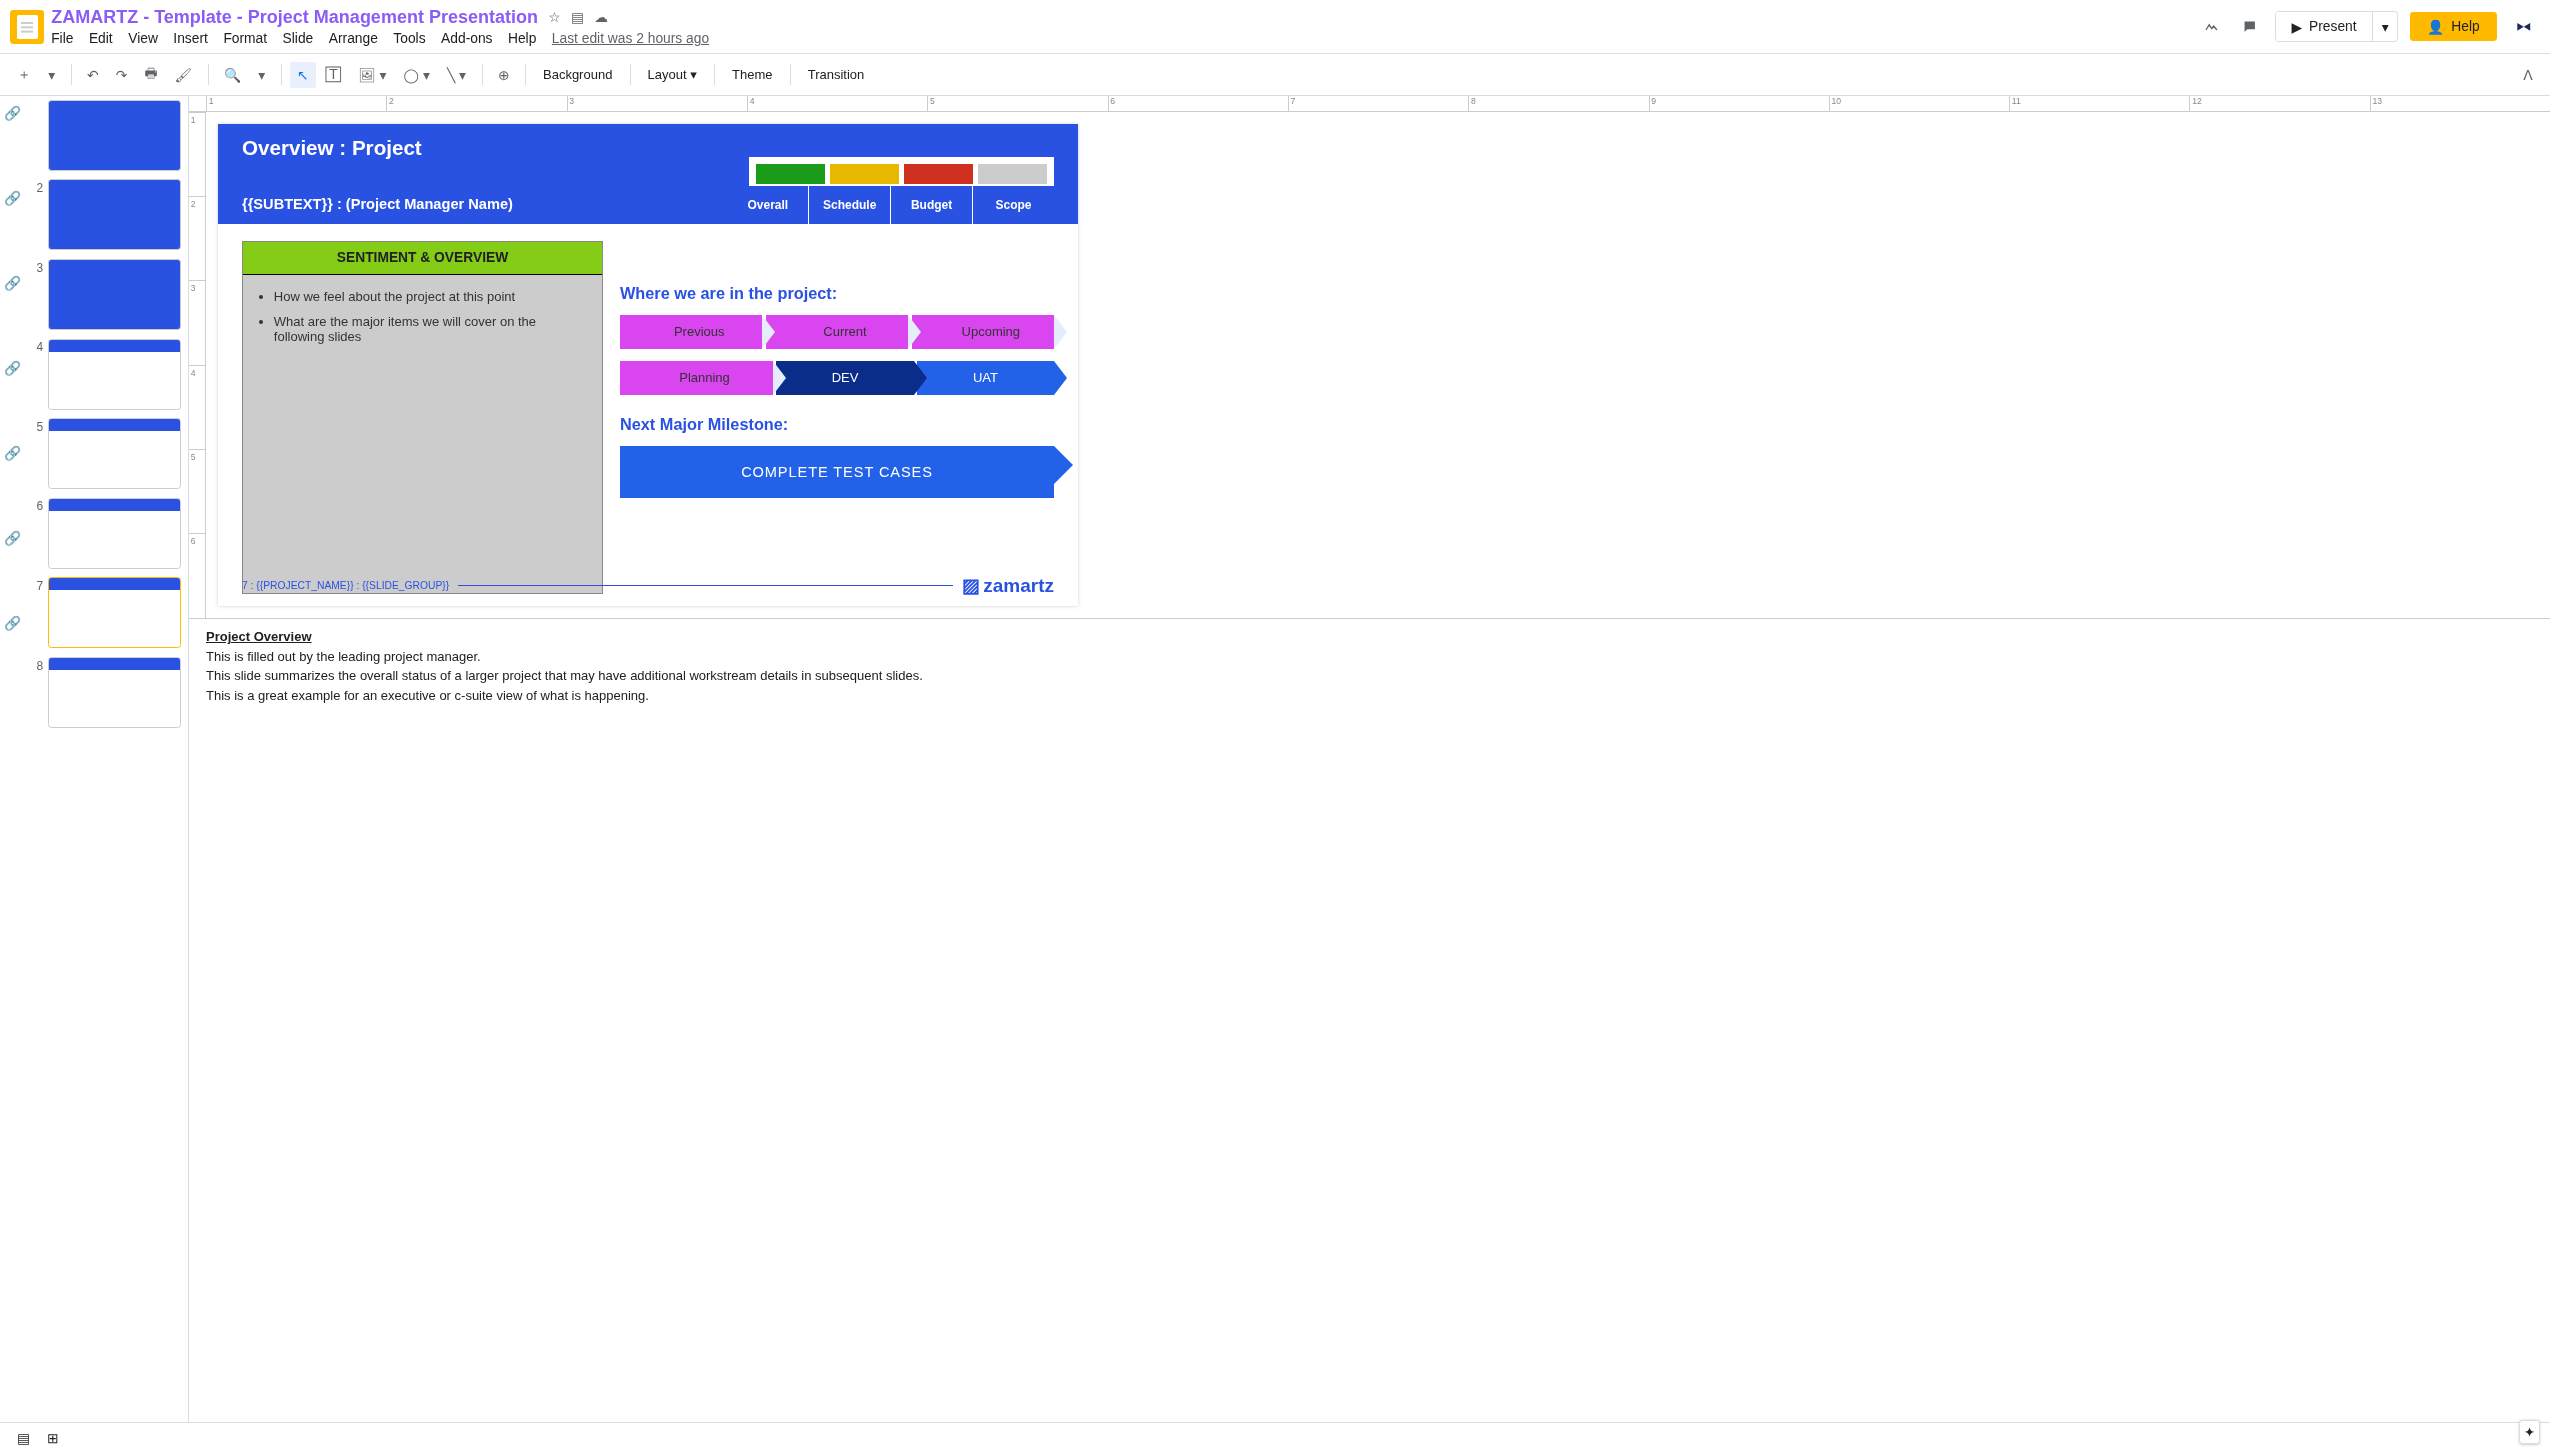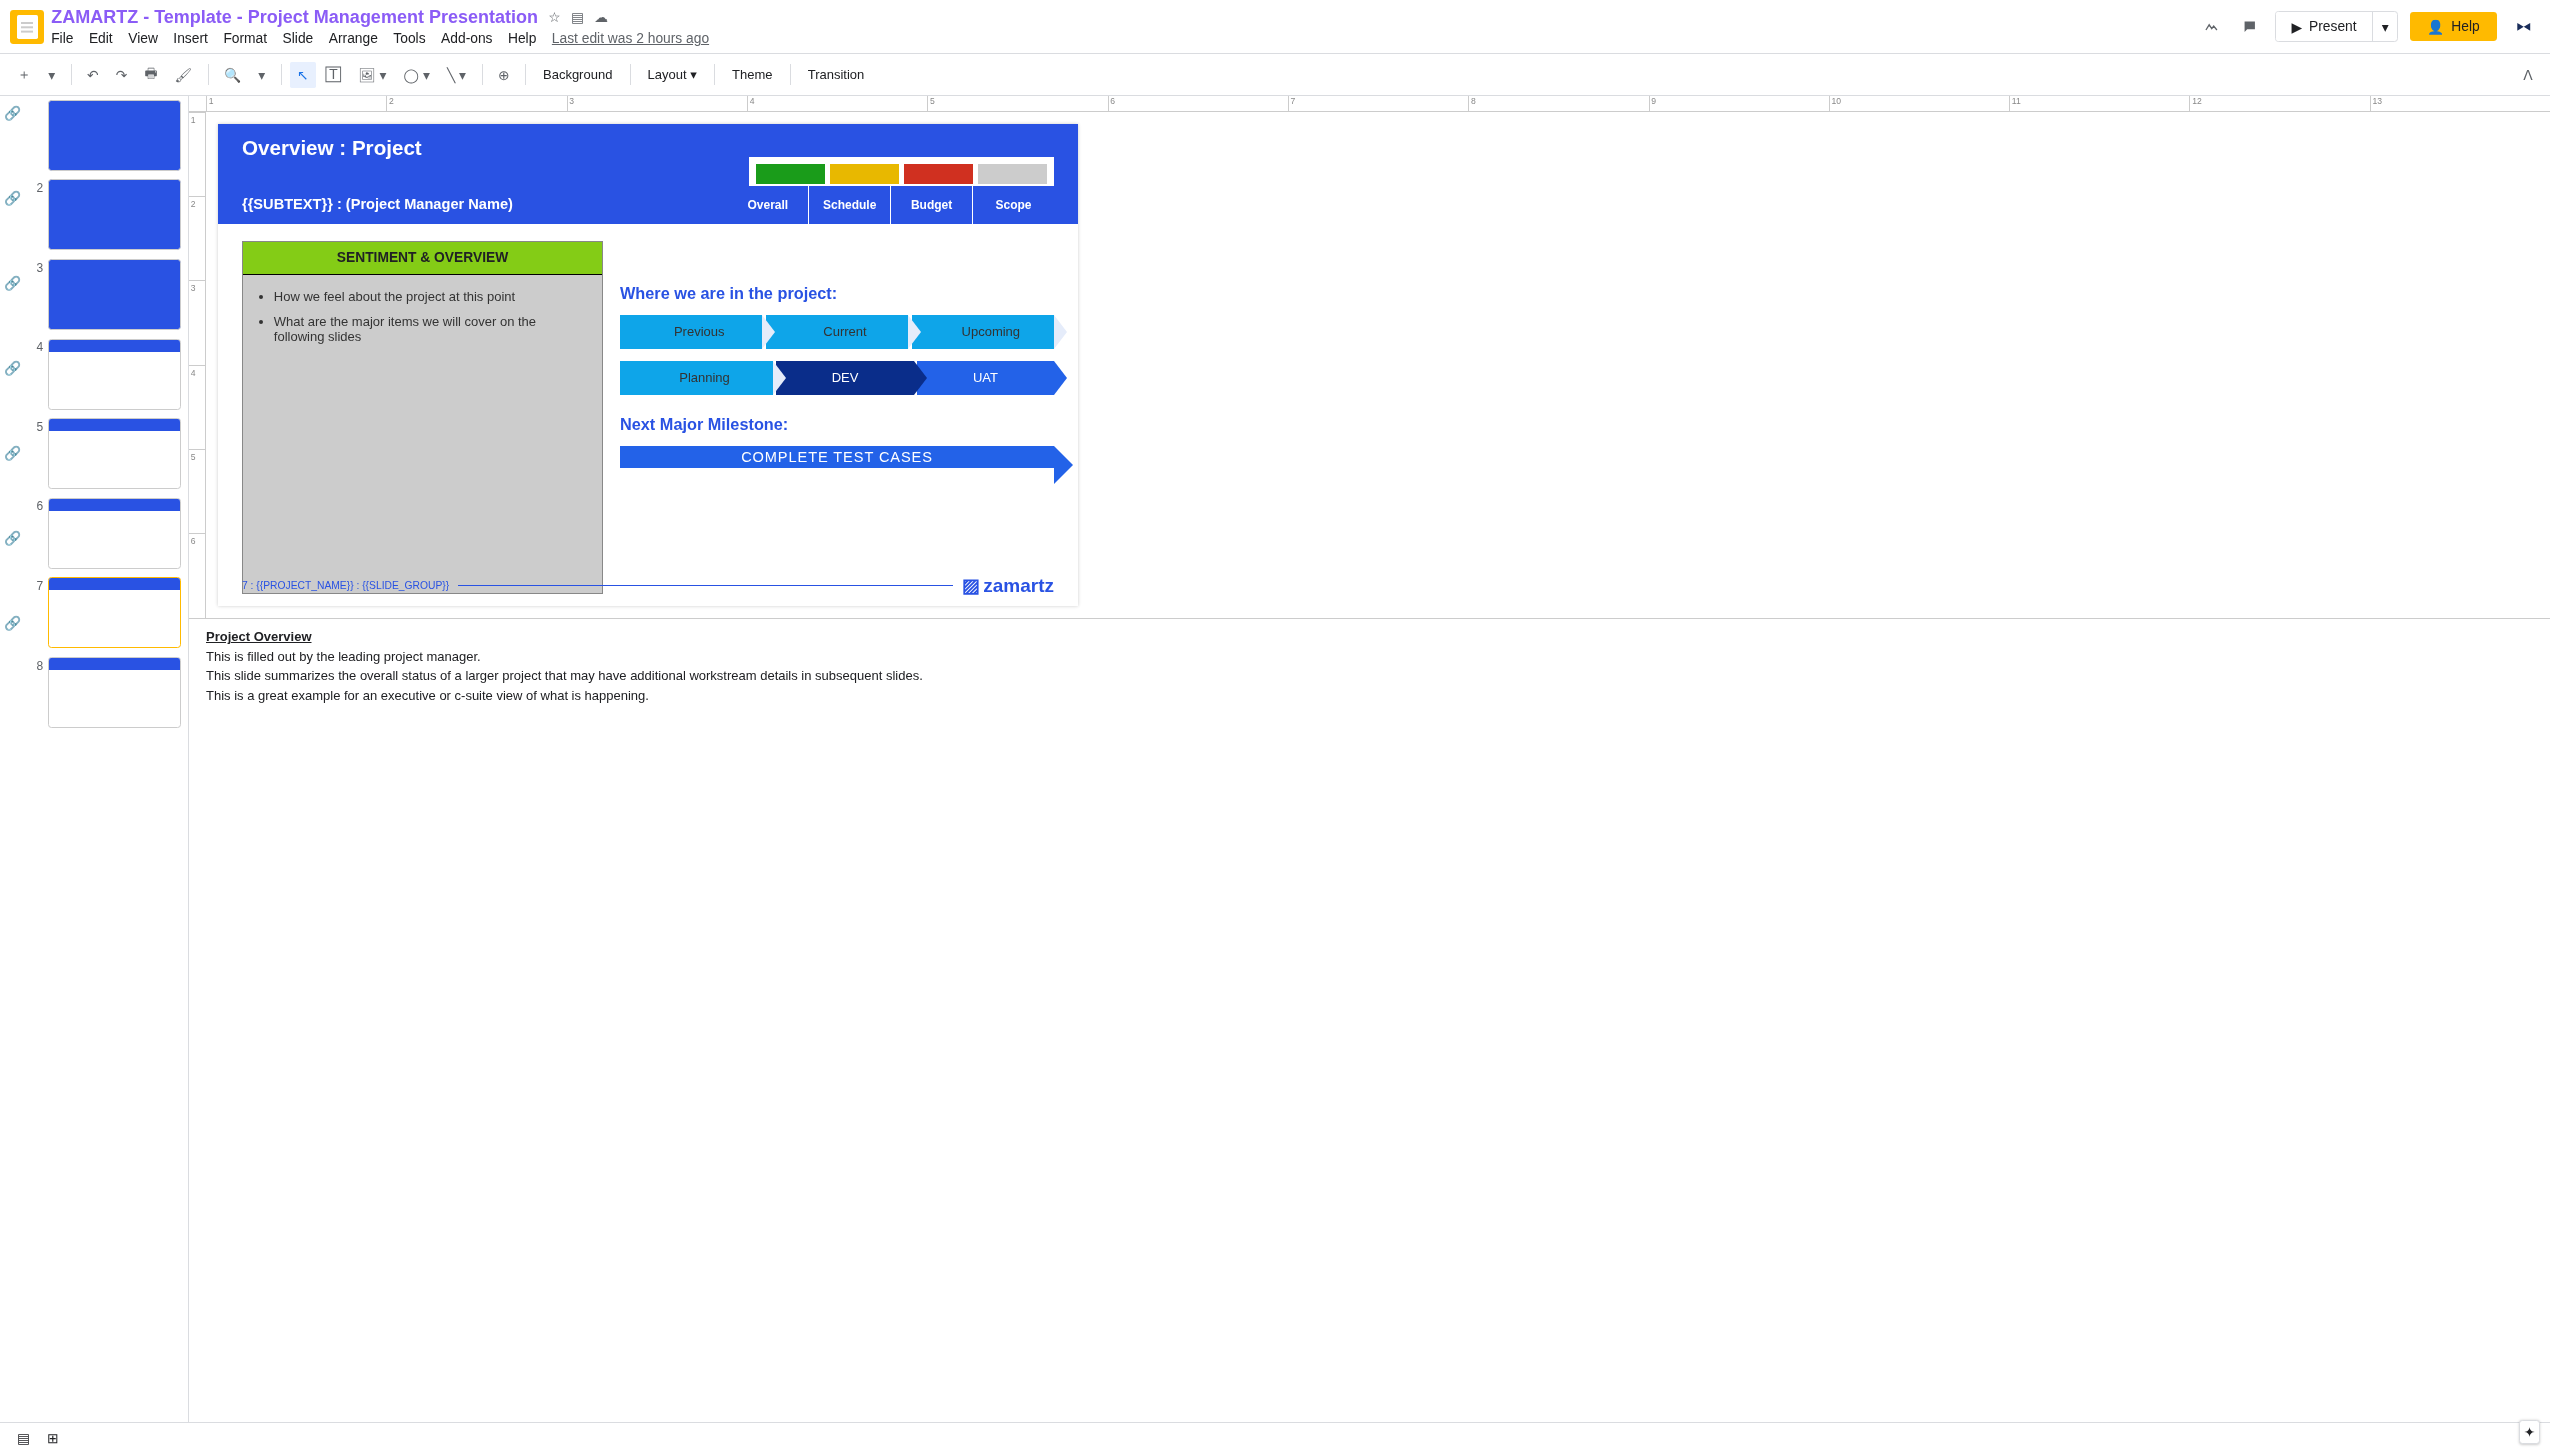--- a/index.html
+++ b/index.html
@@ -67,27 +67,27 @@
 .slide-body { display: flex; padding: 17px 24px; gap: 17px; }
 .sentiment-box { width: 361px; border: 0.9px solid #888; background: #ccc; }
 .sentiment-hdr { text-align: center; font-weight: bold; padding: 8.6px; border-bottom: 0.9px solid #000; background: #84cc16; }
 .sentiment-body { padding: 13.8px; font-size: 13px; color: #333; height: 318px; }
 .sentiment-body li { margin-bottom: 10.3px; list-style: disc; margin-left: 17px; }
 .right-col { flex: 1; padding-top: 43px; }
 .section-h { color: #2952e3; font-size: 16.3px; font-weight: bold; margin-bottom: 12px; }
 .chevron-row { display: flex; gap: 3.4px; margin-bottom: 12px; }
 .chevron { position: relative; height: 34px; display: flex; align-items: center; justify-content: center; font-size: 13px; font-weight: 500; flex: 1; }
 .chevron::after { content: ''; position: absolute; right: -13px; top: 0; border-left: 13px solid; border-top: 17px solid transparent; border-bottom: 17px solid transparent; z-index: 1; }
-.chevron.light { background: #0ea5e9; color: #333; padding-left: 16px; }
+.chevron.light { background: #d946ef; color: #333; padding-left: 16px; }
 .chevron.light::after { border-left-color: #e5ecfa; }
 .chevron.dark { background: #0a2d8a; color: #fff; }
 .chevron.dark::after { border-left-color: #0a2d8a; }
 .chevron.blue { background: #2362e8; color: #fff; }
 .chevron.blue::after { border-left-color: #2362e8; }
-.chevron.wide { background: #2362e8; color: #fff; height: 22px; font-size: 14.6px; letter-spacing: 0.9px; }
+.chevron.wide { background: #2362e8; color: #fff; height: 52px; font-size: 14.6px; letter-spacing: 0.9px; }
 .chevron.wide::after { border-left: 19px solid #2362e8; border-top: 19px solid transparent; border-bottom: 19px solid transparent; right: -19px; }
 .slide-footer { position: absolute; bottom: 8.6px; left: 24px; right: 24px; display: flex; align-items: center; justify-content: space-between; font-size: 10.3px; color: #2952e3; }
 .slide-footer .line { flex: 1; height: 0.9px; background: #2952e3; margin: 0 8.6px; }
 .zamartz-logo { font-size: 19px; color: #2952e3; font-weight: bold; display: flex; align-items: center; gap: 3.4px; }
 .zamartz-logo::before { content: '▨'; font-size: 19px; }
 
 
 .notes { border-top: 0.9px solid #ccc; padding: 8.6px 17px; font-size: 13px; line-height: 1.5; height: 103px; overflow-y: auto; }
 .notes-title { font-weight: bold; text-decoration: underline; }
 

